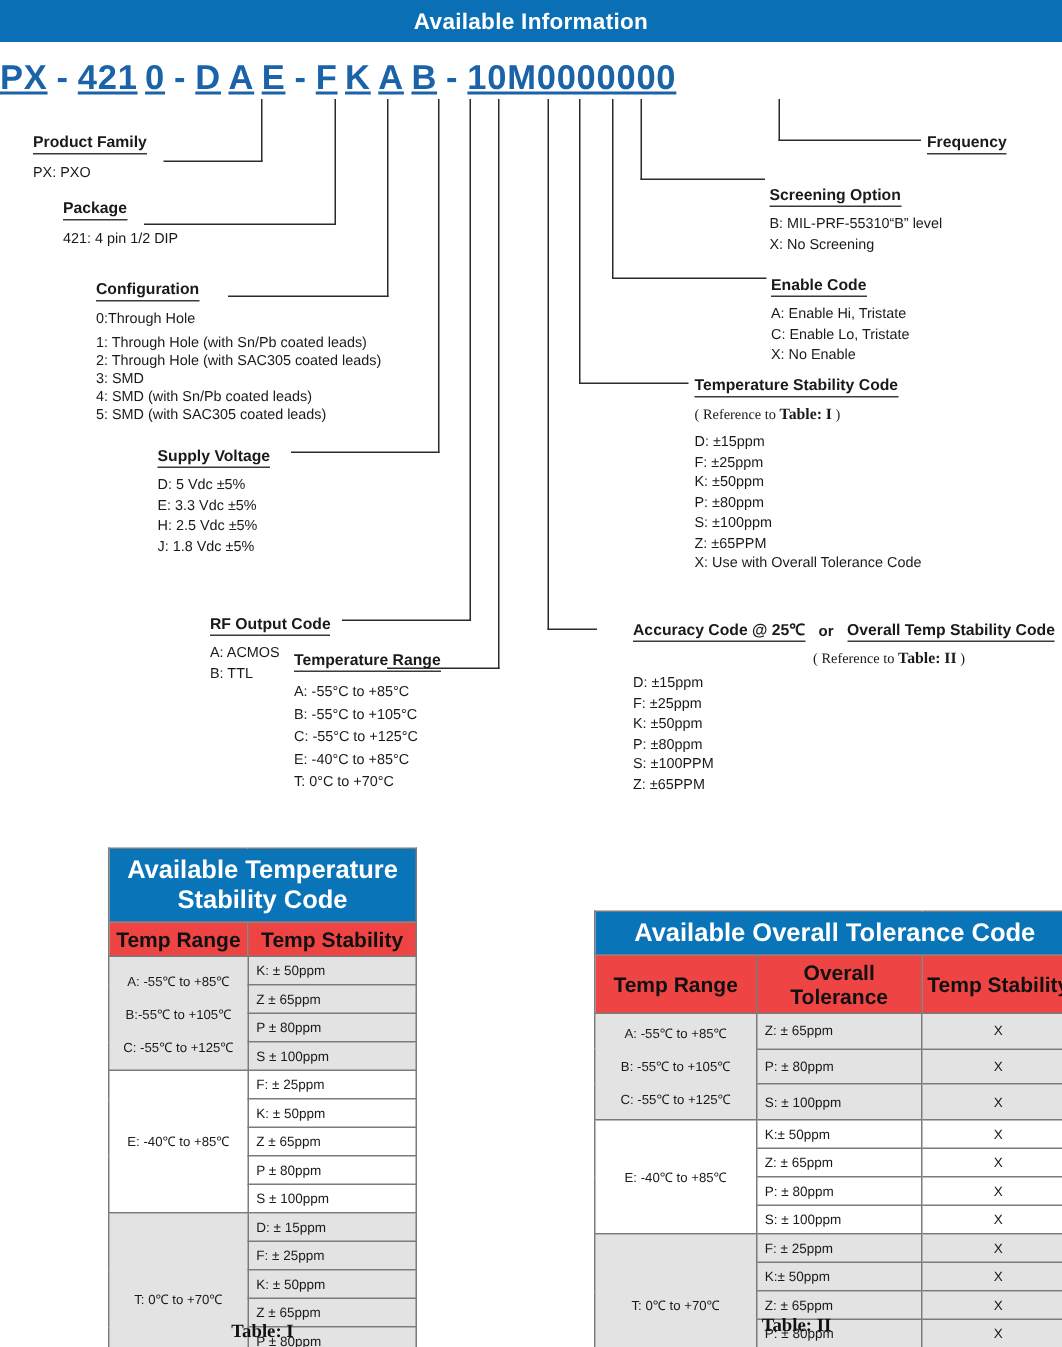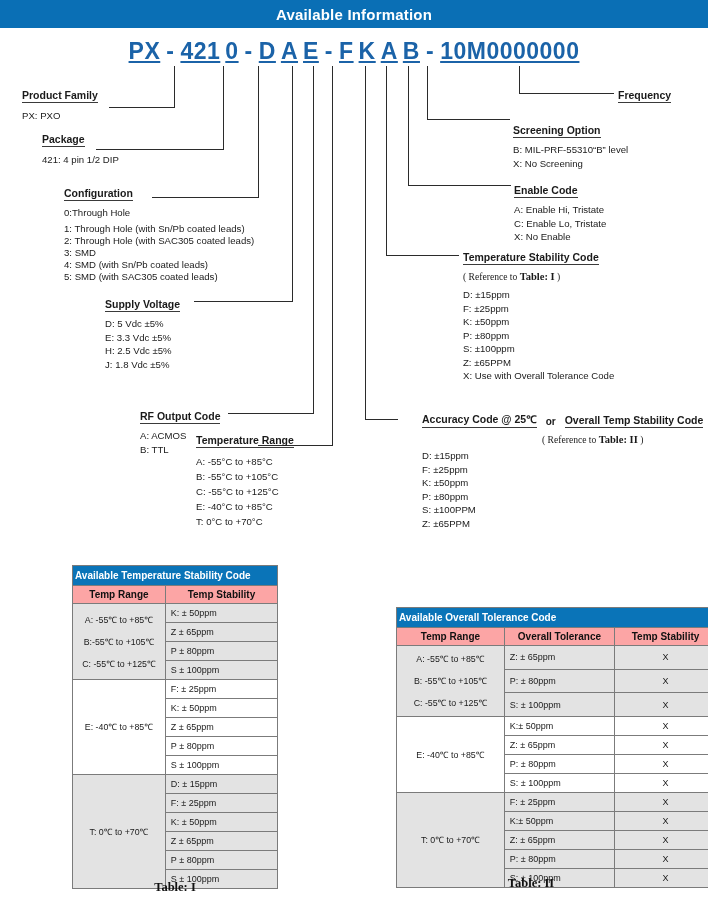--- a/index.html
+++ b/index.html
@@ -17,21 +17,21 @@
   #title-bar{
     position:absolute; left:0; top:0; width:708px; height:28px;
     background:#0a6fb5; color:#ffffff;
     display:flex; align-items:center; justify-content:center;
     font-size:15px; font-weight:bold; letter-spacing:.2px;
   }
 
   
   #pn{
     position:absolute; left:0; top:38px; width:708px;
-    text-align:center; white-space:nowrap;
+    text-align:left; white-space:nowrap;
     font-size:23px; font-weight:bold; color:#1b63a8;
     letter-spacing:.5px;
   }
   #pn .u{ text-decoration:underline; text-underline-offset:2px; }
   #pn .sep{ text-decoration:none; padding:0 1px; }
   #pn .sp{ display:inline-block; width:5px; }
 
   
   .v{ position:absolute; width:1px; background:#2b2b2b; }
   .h{ position:absolute; height:1px; background:#2b2b2b; }
@@ -46,25 +46,25 @@
   .co .ln{ font-size:9.6px; line-height:13.5px; white-space:nowrap; }
   .co .ln.tight{ line-height:12.2px; }
   .co .ref{ font-size:9.6px; white-space:nowrap; font-family:"Liberation Serif", serif; }
   .co .ref b{ font-size:10.5px; }
   .co .orw{ font-size:10px; font-weight:600; }
 
   
   table{ border-collapse:collapse; position:absolute; }
   table td, table th{ border:1px solid #7b7b7b; }
   .tbl-title{
-    background:#0a74b8; color:#ffffff; font-size:10px; font-weight:bold;
-    text-align:left; padding:4px 2px; border:1px solid #7b7b7b;
+    background:#0a74b8; color:#ffffff; font-size:17px; font-weight:bold;
+    text-align:center; padding:4px 2px; border:1px solid #7b7b7b;
   }
   .tbl-sub{
-    background:#fca5a5; color:#111111; font-size:10px; font-weight:bold;
+    background:#ef4444; color:#111111; font-size:14px; font-weight:bold;
     text-align:center; padding:3px 3px;
   }
   .cell{ font-size:9px; padding:2px 5px; height:19px; }
   .cell.c{ text-align:center; }
   .shade{ background:#e3e3e3; }
   .plain{ background:#ffffff; }
   .rgrp{ font-size:8.8px; padding:2px 4px; text-align:center; }
   .rgrp .rl{ display:block; line-height:22px; white-space:nowrap; }
   .tbl-cap{
     position:absolute; font-family:"Liberation Serif", serif;

